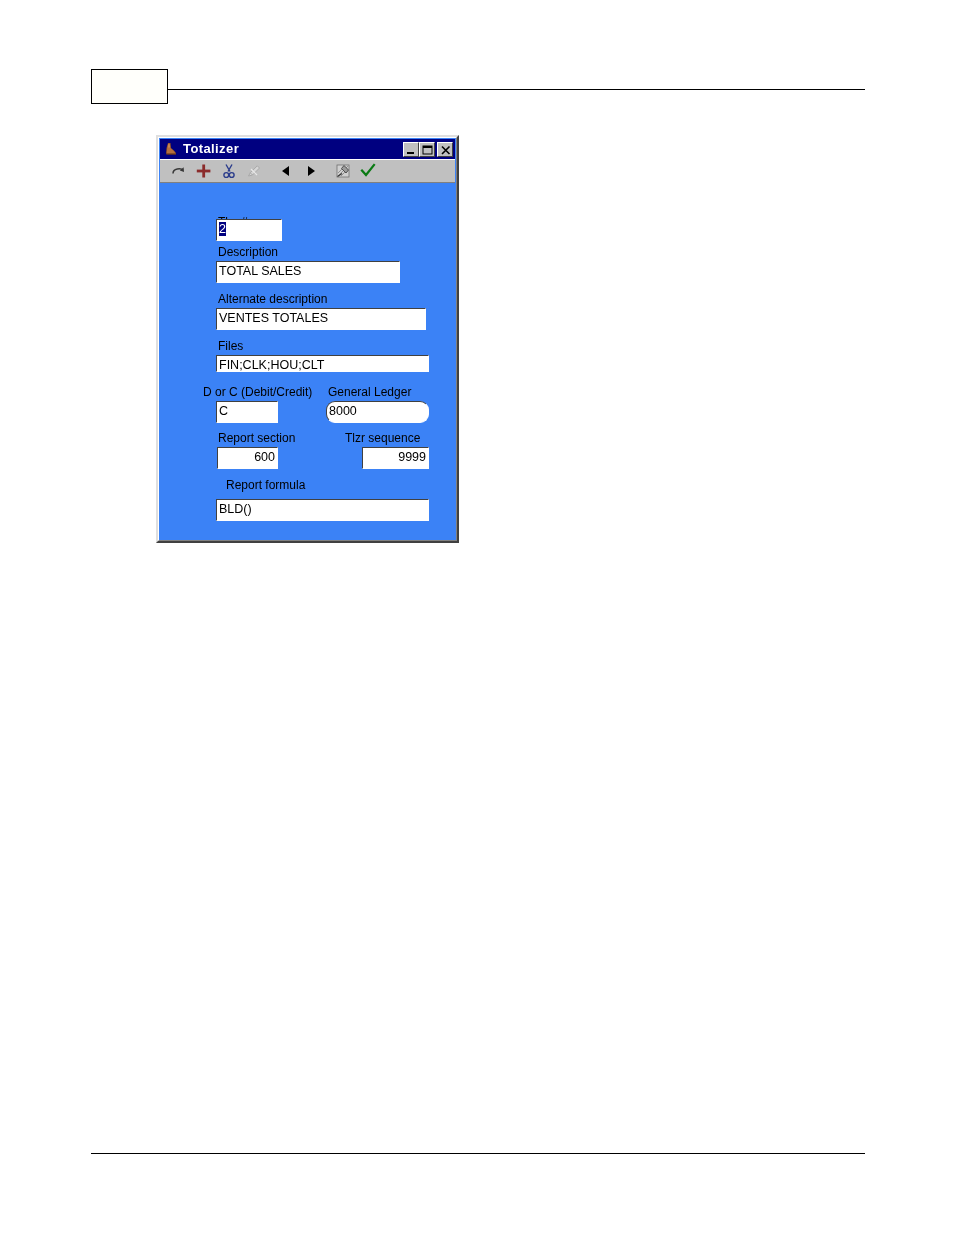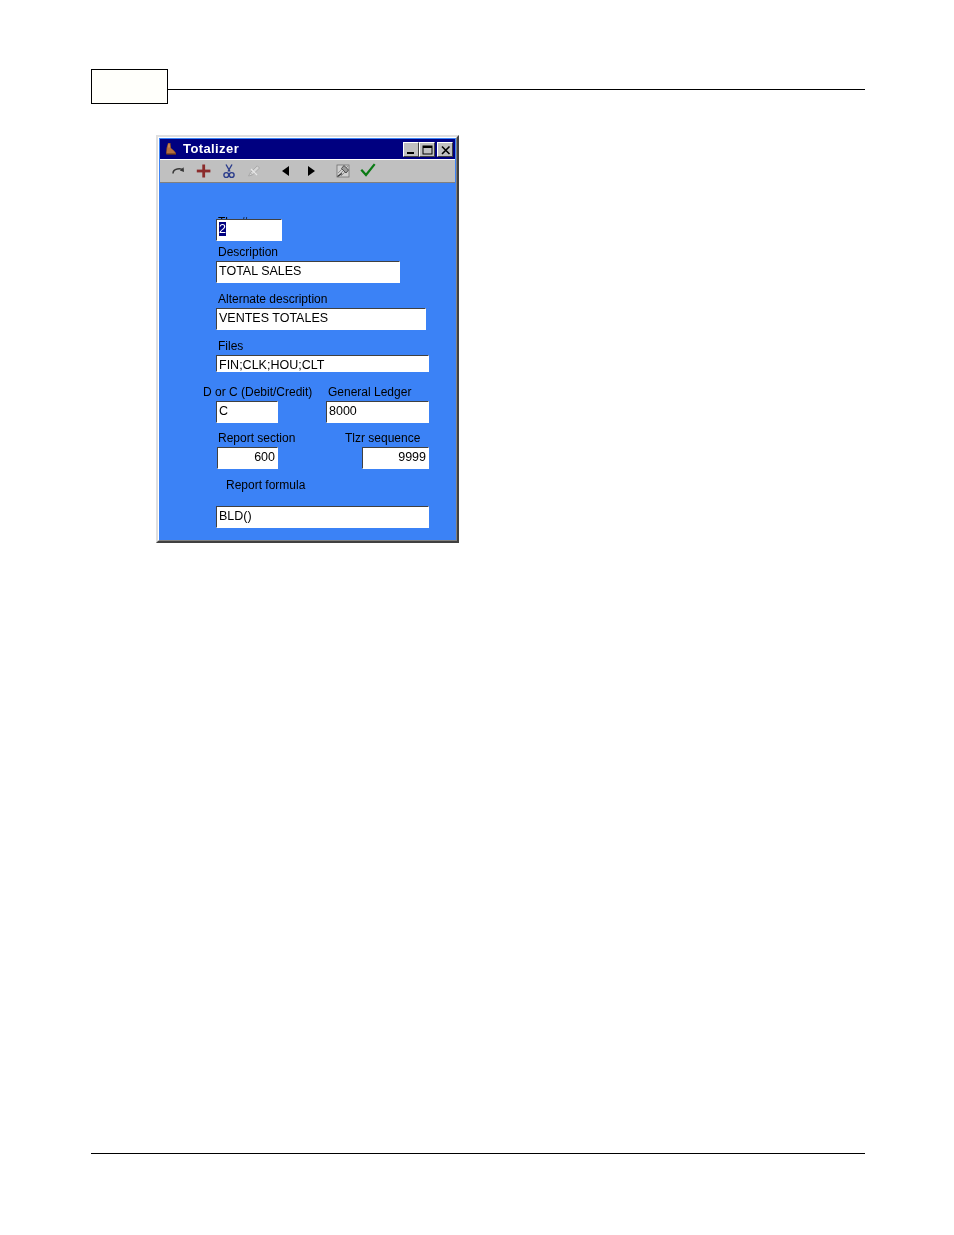--- a/index.html
+++ b/index.html
@@ -293,25 +293,25 @@
     <div class="field-label" style="left:58px; top:109px;">Alternate description</div>
     <div class="field-input" style="left:56px; top:125px; width:210px; height:22px;">VENTES TOTALES</div>
 
     <div class="field-label" style="left:58px; top:156px;">Files</div>
     <div class="field-input" style="left:56px; top:172px; width:213px; height:17px;">FIN;CLK;HOU;CLT</div>
 
     <div class="field-label" style="left:43px; top:202px;">D or C (Debit/Credit)</div>
     <div class="field-input" style="left:56px; top:218px; width:62px; height:22px;">C</div>
 
     <div class="field-label" style="left:168px; top:202px;">General Ledger</div>
-    <div class="field-input" style="left:166px; top:218px; width:103px; height:22px;">8000</div>
+    <div class="field-input" style="left:166px; top:218px; width:103px; height:22px;border-radius:9px;">8000</div>
 
     <div class="field-label" style="left:58px; top:248px;">Report section</div>
     <div class="field-input num" style="left:57px; top:264px; width:61px; height:22px;">600</div>
 
     <div class="field-label" style="left:185px; top:248px;">Tlzr sequence</div>
     <div class="field-input num" style="left:202px; top:264px; width:67px; height:22px;">9999</div>
 
     <div class="field-label" style="left:66px; top:295px;">Report formula</div>
-    <div class="field-input" style="left:56px; top:323px; width:213px; height:22px;">BLD()</div>
+    <div class="field-input" style="left:56px; top:316px; width:213px; height:22px;">BLD()</div>
 
   </div>
 </div>
 
 </body></html>

